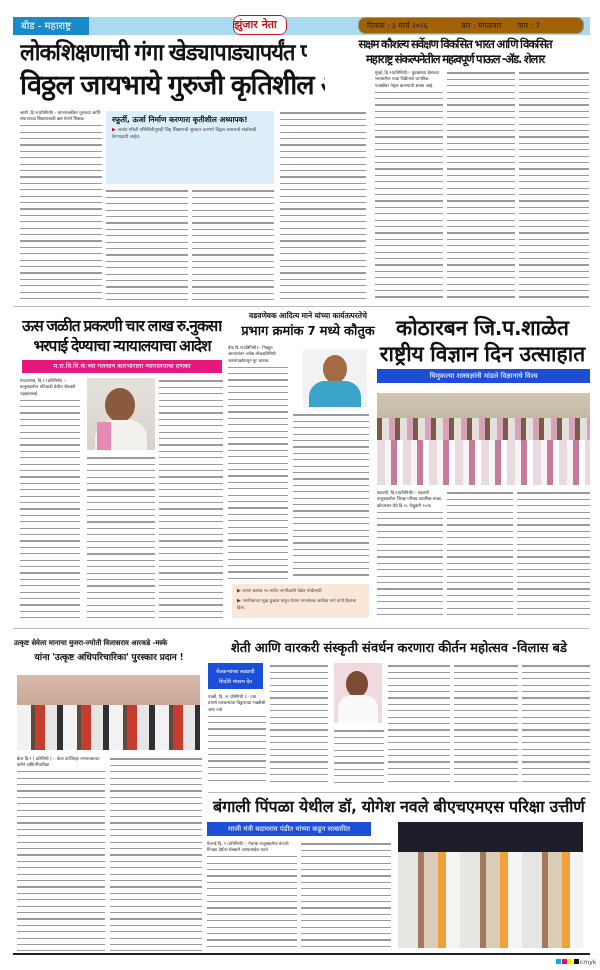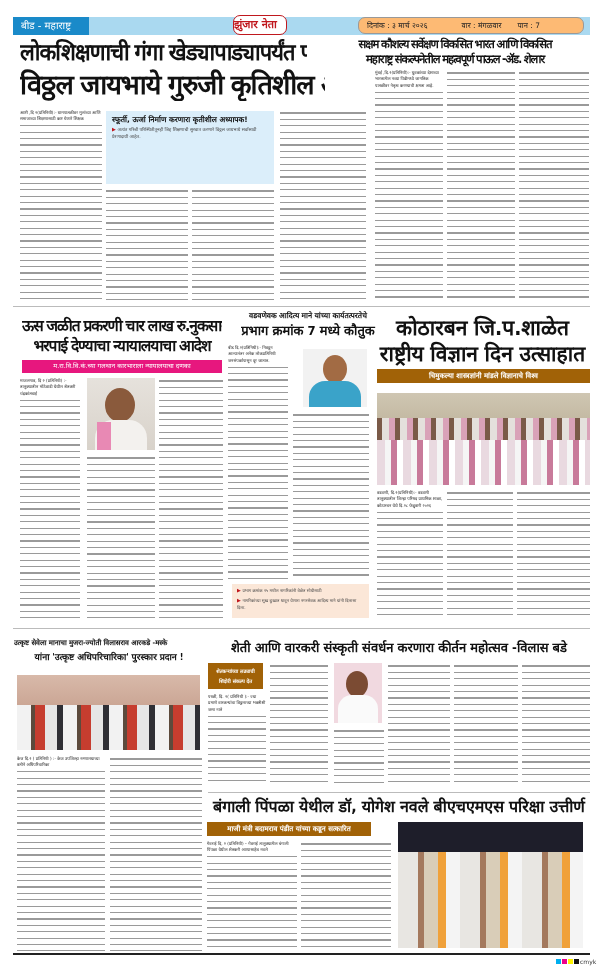--- a/index.html
+++ b/index.html
@@ -1,35 +1,35 @@
 <!DOCTYPE html>
 <html><head>
 <meta charset="utf-8">
 <style>
   *{box-sizing:border-box;margin:0;padding:0}
   body{width:600px;height:970px;background:#fff;font-family:"DejaVu Sans","Liberation Sans",sans-serif;color:#222;overflow:hidden;position:relative}
   .abs{position:absolute}
   .hdr{left:13px;top:17px;width:577px;height:18px;background:#aad9f0}
   .hdr-left{left:13px;top:17px;width:76px;height:18px;background:#1a8ac9;color:#fff;font-size:10px;line-height:18px;padding-left:8px}
   .mast{left:233px;top:15px;width:54px;height:20px;border:1.5px solid #c0181e;border-radius:7px;background:#fff;color:#c0181e;font-weight:bold;font-size:11px;line-height:17px}
-  .datebox{left:358px;top:17px;width:226px;height:17px;background:#fdba74;border:1px solid #999;border-radius:7px;font-size:7.5px;line-height:15px;padding-left:8px;display:flex;gap:16px}
+  .datebox{left:358px;top:17px;width:226px;height:17px;background:#a16207;border:1px solid #999;border-radius:7px;font-size:7.5px;line-height:15px;padding-left:8px;display:flex;gap:16px}
   .headline{font-family:"DejaVu Sans Condensed","DejaVu Sans",sans-serif;font-weight:bold;color:#111;letter-spacing:-1px;white-space:nowrap;overflow:hidden}
   .h1{left:20px;top:38px;width:302px;font-size:23px;line-height:29px;transform:scaleX(0.95);transform-origin:left}
   .h1b{left:20px;top:69px;width:305px;font-size:27px;line-height:32px}
   .h2{left:320px;top:37px;width:270px;font-size:11.5px;line-height:15px;text-align:center}
   .txt{font-size:4.2px;line-height:6.4px;color:#555;text-align:justify;overflow:hidden;word-break:break-all}
   .txt::before{content:"";}
   .lines{background:repeating-linear-gradient(#fff 0,#fff 2.4px,#9a9a9a 2.4px,#9a9a9a 3.6px,#fff 3.6px,#fff 6.4px)}
   .box-blue{left:106px;top:111px;width:168px;height:73px;background:#dbeefa}
   .box-blue-title{left:112px;top:114px;font-size:7.5px;font-weight:bold;color:#111}
   .bullet{color:#c0181e;font-size:5px}
   .rule{height:1px;background:#bbb}
   .thick{height:2px;background:#222}
   .pink-band{background:#e7177e;color:#fff;font-size:6.5px;font-weight:normal;text-align:center}
-  .red-band{background:#a16207;color:#fff;font-size:7px;font-weight:bold;text-align:center}
+  .red-band{background:#1d4ed8;color:#fff;font-size:7px;font-weight:normal;text-align:center}
   .photo{overflow:hidden}
   .peach{background:#fbe7d8}
   .cmyk{font-size:6px;color:#333}
 </style>
 </head>
 <body>
 
 <div class="abs hdr"></div>
 <div class="abs hdr-left">बीड - महाराष्ट्र</div>
 <div class="abs mast">झुंजार नेता</div>

